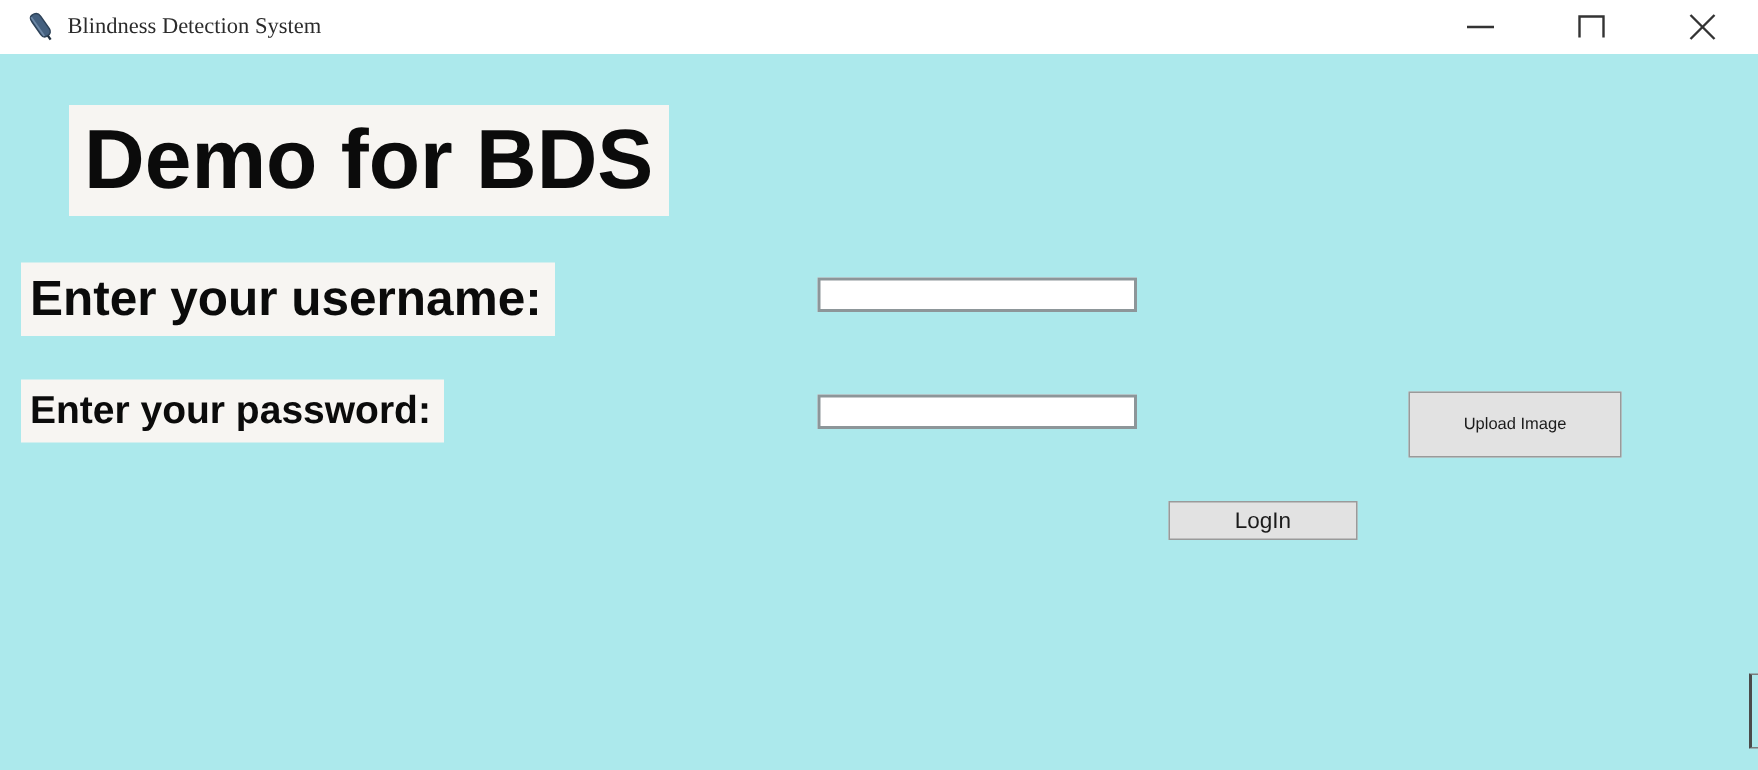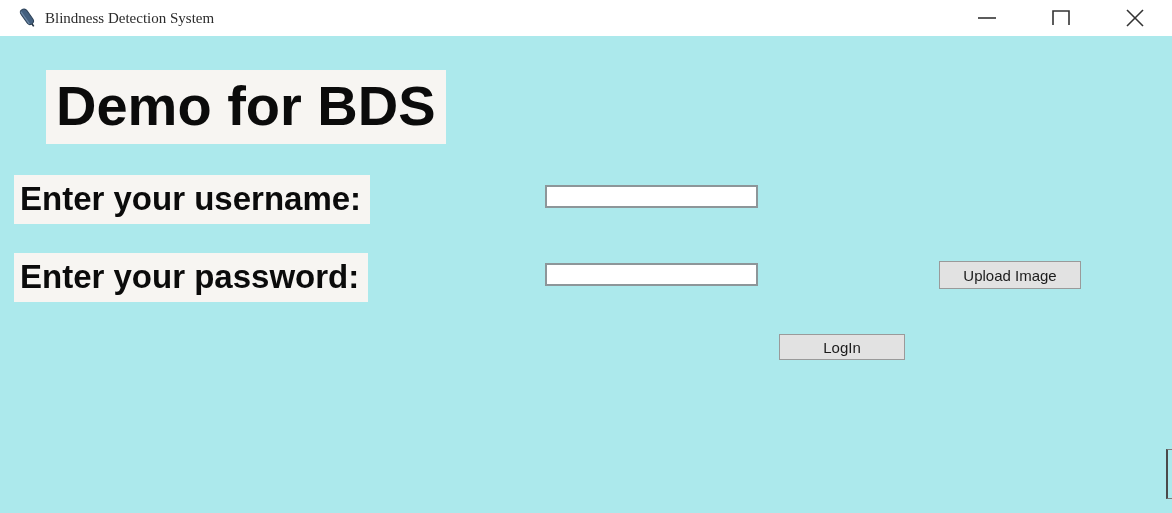--- a/index.html
+++ b/index.html
@@ -96,21 +96,21 @@
   .lbl-username {
     left: 14px;
     top: 139px;
     padding: 7px 9px 9px 6px;
     font-size: 33px;
   }
   .lbl-password {
     left: 14px;
     top: 217px;
     padding: 7px 9px 9px 6px;
-    font-size: 33px;
+    font-size: 26px;
   }
 
   .entry {
     position: absolute;
     width: 213px;
     height: 23px;
     background: #ffffff;
     border: 2px solid #8d9699;
     border-radius: 0;
     padding: 0 3px;
@@ -136,22 +136,22 @@
     padding: 0;
     line-height: 1;
     display: flex;
     align-items: center;
     justify-content: center;
   }
   .btn-upload {
     left: 939px;
     top: 225px;
     width: 142px;
-    height: 28px;
-    font-size: 15px;
+    height: 44px;
+    font-size: 11px;
   }
   .btn-signup {
     left: 591px;
     top: 310px;
     width: 124px;
     height: 26px;
   }
   .btn-login {
     left: 779px;
     top: 298px;

